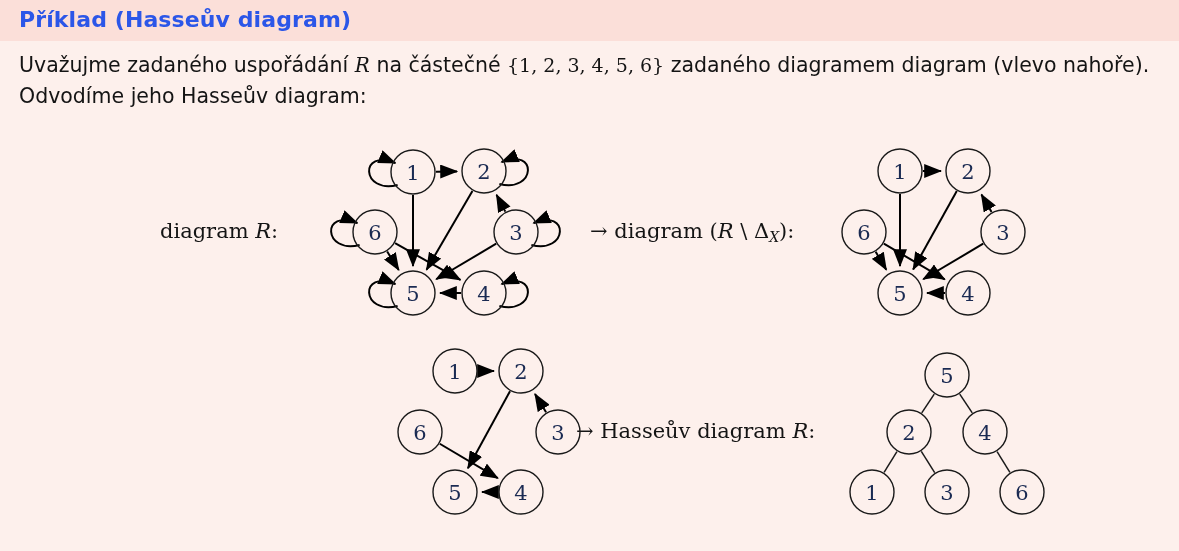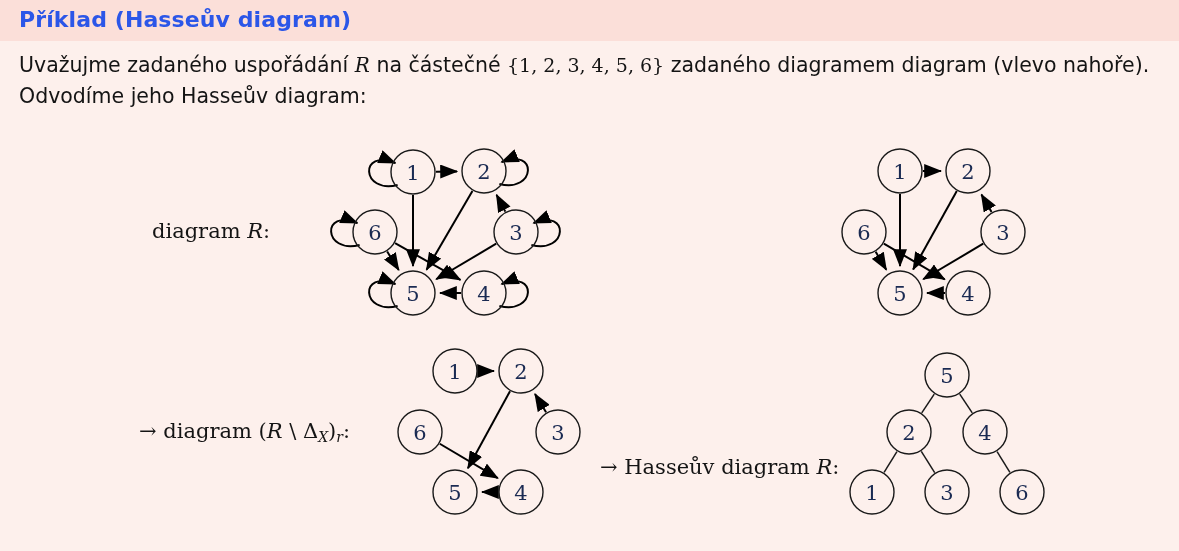--- a/index.html
+++ b/index.html
@@ -108,30 +108,30 @@
 
   <div class="title-bar">
     <div class="title-text">Příklad (Hasseův diagram)</div>
   </div>
 
   <div class="body-text">
     <span>Uvažujme zadaného uspořádání </span><span class="mathit">R</span><span> na částečné </span><span class="mathrm">{1, 2, 3, 4, 5, 6}</span><span> zadaného diagramem diagram (vlevo</span>
     <span>nahoře). Odvodíme jeho Hasseův diagram:</span>
   </div>
 
-  <div class="dgm-label" style="left:152px; top:219px;">
+  <div class="dgm-label" style="left:160px; top:219px;">
     diagram <i>R</i>:
   </div>
 
-
-  <div class="dgm-label" style="left:139px; top:419px;">
-    → diagram (<i>R</i> \ Δ<span class="subi">X</span>)<span class="subi">r</span>:
-  </div>
-
-  <div class="dgm-label" style="left:600px; top:419px;margin-top:36px;">
+  <div class="dgm-label" style="left:590px; top:219px;">
+    → diagram (<i>R</i> \ Δ<span class="subi">X</span>):
+  </div>
+
+
+  <div class="dgm-label" style="left:576px; top:419px;">
     → Hasseův diagram <i>R</i>:
   </div>
 
   <svg id="graph-layer" width="1179" height="551" viewBox="0 0 1179 551">
     <defs>
       <marker id="arrowhead" markerWidth="9" markerHeight="7" refX="8.4" refY="3.5" orient="auto" markerUnits="strokeWidth">
         <polygon points="0 0, 9 3.5, 0 7" fill="#000000"></polygon>
       </marker>
       <marker id="arrowhead-loop" markerWidth="9" markerHeight="7" refX="8.4" refY="3.5" orient="auto" markerUnits="strokeWidth">
         <polygon points="0 0, 9 3.5, 0 7" fill="#000000"></polygon>

